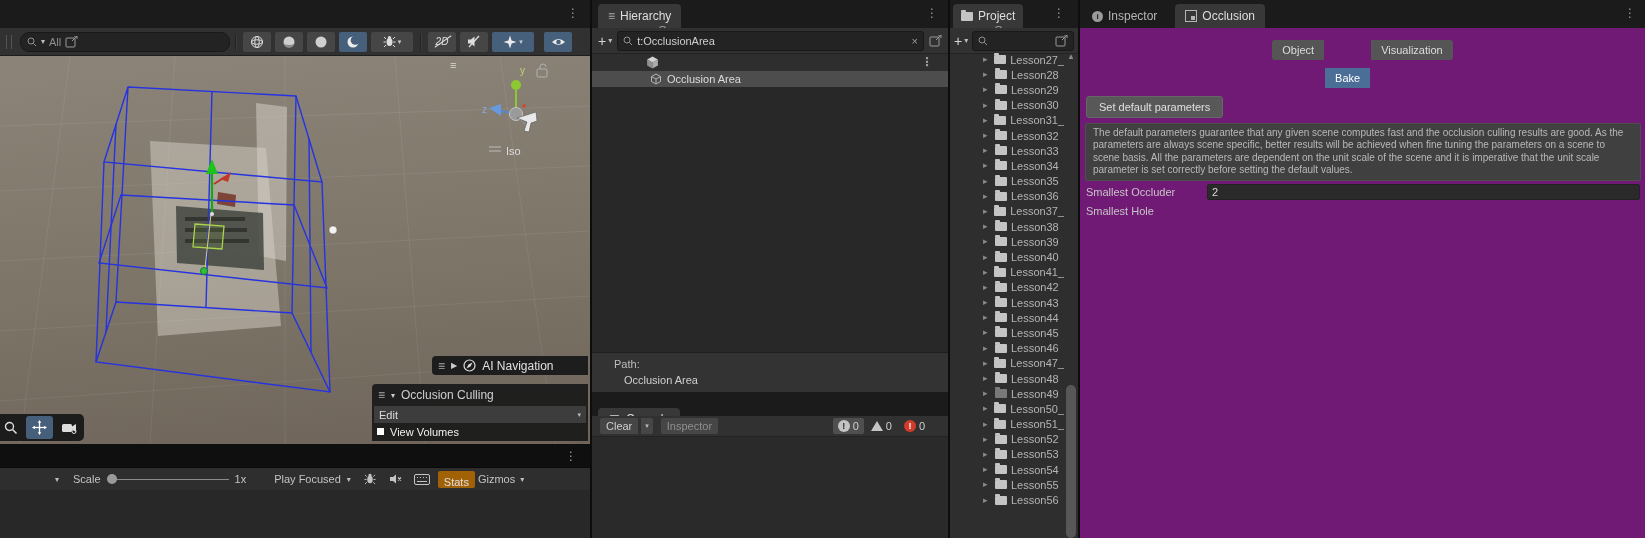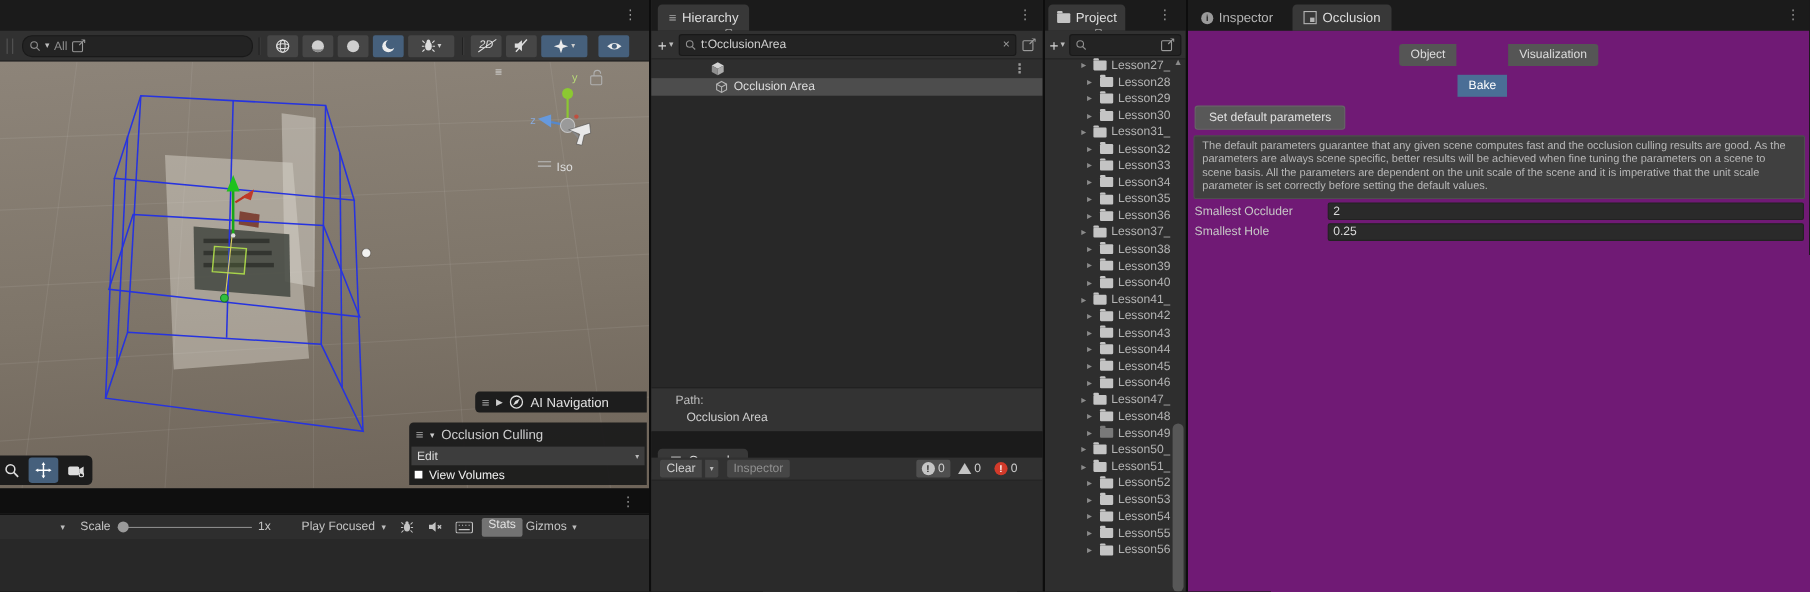--- a/index.html
+++ b/index.html
@@ -39,21 +39,21 @@
   .cbtn{height:16px;padding:0 6px;background:#464646;color:#cfcfcf;display:flex;align-items:center;border-radius:2px 0 0 2px;}
   .cbtn.dd{padding:0 4px;border-radius:0 2px 2px 0;margin-left:1px;font-size:7px;color:#bbb;}
   .cbtn.plain{border-radius:2px;margin-left:6px;color:#8f8f8f;}
   .badge{height:16px;display:flex;align-items:center;gap:3px;padding:0 5px;border-radius:2px;color:#cfcfcf;}
   .badge.sel{background:#4f4f4f;}
   .cico{width:12px;height:12px;border-radius:50%;background:#c4c4c4;color:#2a2a2a;font:bold 9px "Liberation Sans",sans-serif;display:flex;align-items:center;justify-content:center;}
   .cico.red{background:#d23a2a;color:#fff;}
   .ctri{width:0;height:0;border-left:6px solid transparent;border-right:6px solid transparent;border-bottom:10px solid #c4c4c4;}
   
   .plist{position:absolute;left:0;right:14px;top:52px;bottom:0;overflow:hidden;}
-  .prow{height:15.2px;display:flex;align-items:center;white-space:nowrap;justify-content:flex-end;}
+  .prow{height:15.2px;display:flex;align-items:center;white-space:nowrap;}
   .tri{width:10px;margin-left:33px;color:#8a8a8a;font-size:9px;line-height:1;}
   .tri::before{content:"▸";}
   .folder{position:relative;width:12px;height:9px;background:#c4c4c4;border-radius:1px;margin:0 4px 0 2px;flex:0 0 auto;}
   .folder::before{content:"";position:absolute;top:-2px;left:0;width:5px;height:2px;background:#c4c4c4;border-radius:1px 1px 0 0;}
   .empty-folder .folder{opacity:.5;}
   .plabel{color:#b4b4b4;}
   .pscroll{position:absolute;right:1px;top:52px;bottom:0;width:12px;}
   .pscroll .up{text-align:center;color:#8a8a8a;font-size:8px;line-height:10px;}
   .pscroll .thumb{position:absolute;left:1px;right:1px;top:333px;bottom:0;background:#575757;border-radius:5px;}
   
@@ -98,21 +98,21 @@
   .stool.blue{background:#46607c;}
   .handleglyph{color:#aaa;font-size:12px;line-height:1;}
   
   .game-strip{position:absolute;left:0;right:0;top:444px;height:23px;background:#0f0f0f;}
   .game-toolbar{position:absolute;left:0;right:0;top:467px;height:23px;background:#2e2e2e;border-top:1px solid #0a0a0a;display:flex;align-items:center;color:#c4c4c4;box-sizing:border-box;}
   .game-view{position:absolute;left:0;right:0;top:490px;height:48px;background:linear-gradient(100deg,#53534c 0%,#8a8a80 55%,#a7a79c 100%);}
   .gdd{font-size:8px;color:#bdbdbd;}
   .sliderline{position:relative;width:122px;height:12px;margin:0 6px;}
   .sliderline .ln{position:absolute;left:0;right:0;top:6px;height:1px;background:#8a8a8a;}
   .sliderline .dot{position:absolute;left:0;top:1px;width:10px;height:10px;border-radius:50%;background:#9a9a9a;}
-  .statsbtn{height:17px;padding:0 6px;background:#737373;border-radius:2px;display:flex;align-items:flex-start;color:#e0e0e0;margin:0 3px;}
+  .statsbtn{height:17px;padding:0 6px;background:#a16207;border-radius:2px;display:flex;align-items:flex-end;color:#e0e0e0;margin:0 3px;}
   .gicon{width:22px;height:17px;display:flex;align-items:center;justify-content:center;margin:0 2px;}
   .statspanel{position:absolute;left:265px;top:2px;width:300px;height:62px;background:rgba(44,45,48,.96);border:2px solid #4679b4;border-top-color:#3a3f46;box-sizing:border-box;}
   .statspanel .ttl{text-align:center;color:#d0d0d0;font-size:12px;margin-top:3px;}
   .statspanel .audio{color:#f0f0f0;font-weight:bold;margin:6px 0 0 12px;}
 </style>
 </head>
 <body>
 
 <div id="root">
 
@@ -682,18 +682,17 @@
         <span class="mode">Visualization</span>
       </div>
       <div class="setdef">Set default parameters</div>
       <div class="helpbox">The default parameters guarantee that any given scene computes fast and the occlusion culling results are good. As the parameters are always scene specific, better results will be achieved when fine tuning the parameters on a scene to scene basis. All the parameters are dependent on the unit scale of the scene and it is imperative that the unit scale parameter is set correctly before setting the default values.</div>
       <div class="frow">
         <span class="flabel">Smallest Occluder</span>
         <span class="finput">2</span>
       </div>
       <div class="frow">
         <span class="flabel">Smallest Hole</span>
-        <span class="finput">0.25</span>
       </div>
     </div>
   </div>
 
 </div>
 
 </body></html>

